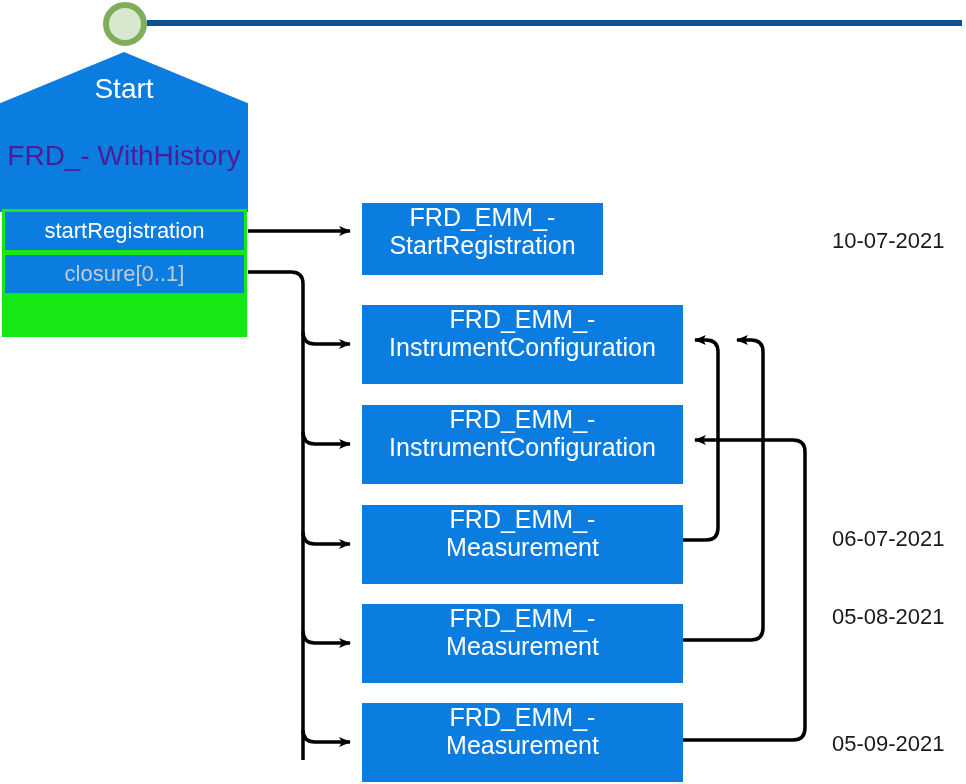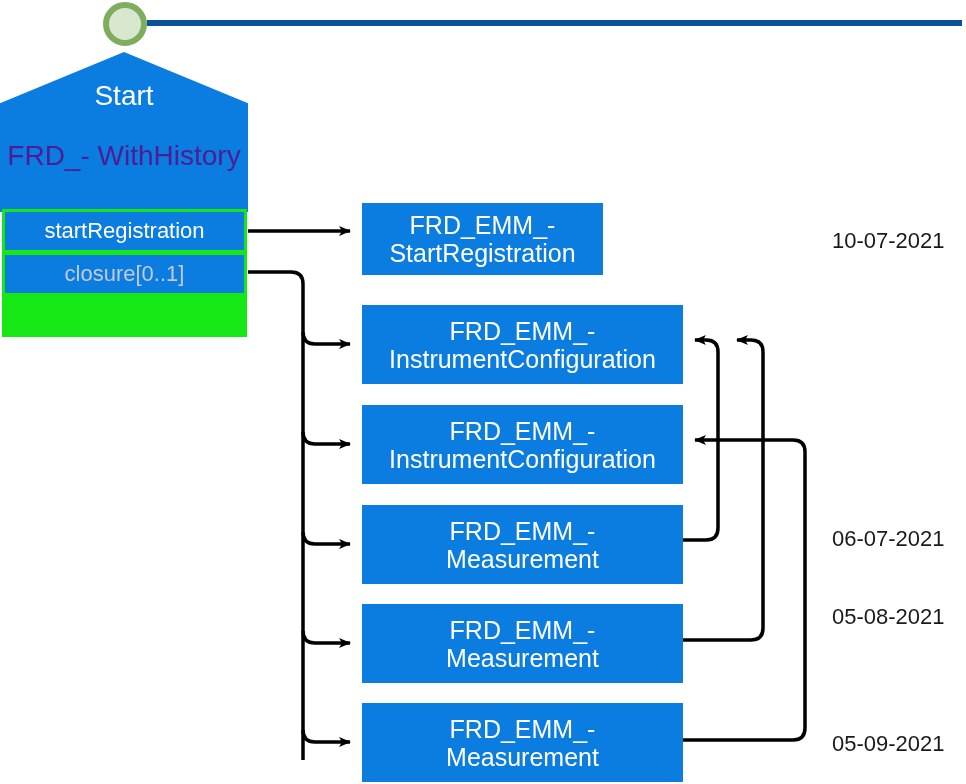--- a/index.html
+++ b/index.html
@@ -25,21 +25,21 @@
     top: 0;
     width: 966px;
     height: 784px;
     pointer-events: none;
   }
   .node-box {
     position: absolute;
     background: #0b7ce0;
     color: #ffffff;
     display: flex;
-    align-items: center;
+    align-items: flex-start;
     justify-content: center;
     text-align: center;
     line-height: 1.12;
     font-size: 25px;
     letter-spacing: 0px;
     box-sizing: border-box;
   }
   .node-box .label-line {
     display: block;
     white-space: nowrap;
@@ -65,21 +65,21 @@
     position: absolute;
     left: 0;
     top: 0;
     width: 248px;
     height: 160px;
     color: #ffffff;
     text-align: center;
   }
   .start-title {
     position: absolute;
-    top: 28px;
+    top: 21px;
     left: 0;
     width: 248px;
     font-size: 28px;
     color: #ffffff;
   }
   .start-subtitle {
     position: absolute;
     top: 88px;
     left: 0;
     width: 248px;

